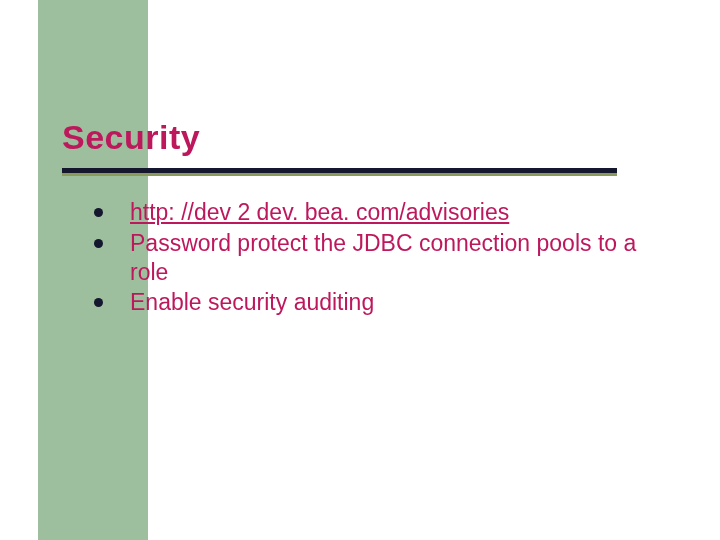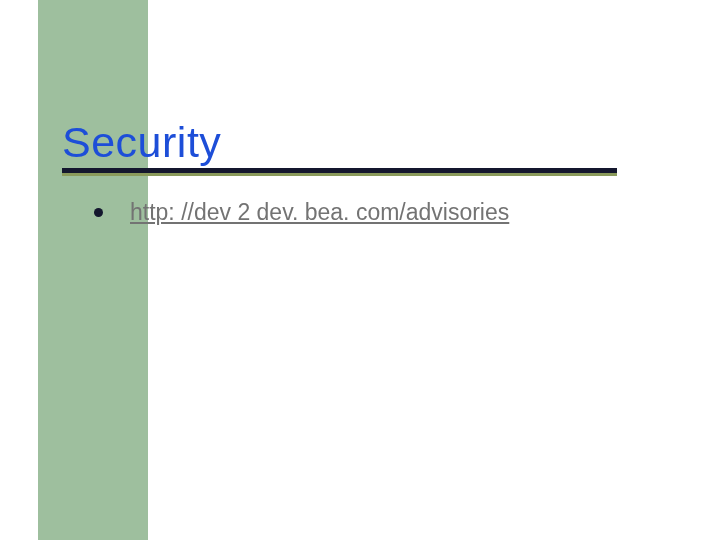--- a/index.html
+++ b/index.html
@@ -25,23 +25,23 @@
     position: relative;
     z-index: 1;
     width: 720px;
     height: 540px;
     box-sizing: border-box;
   }
   .title {
     position: absolute;
     left: 62px;
     top: 118px;
-    font-size: 43px;
-    font-weight: normal;
-    color: #1d4ed8;
+    font-size: 34px;
+    font-weight: bold;
+    color: #be185d;
     letter-spacing: 0.5px;
   }
   .underline-dark {
     position: absolute;
     left: 62px;
     top: 168px;
     width: 555px;
     height: 5px;
     background: #14172e;
   }
@@ -54,21 +54,21 @@
     background: #8a9a5b;
   }
   ul.bullets {
     position: absolute;
     left: 84px;
     top: 198px;
     right: 60px;
     margin: 0;
     padding: 0;
     list-style: none;
-    color: #737373;
+    color: #be185d;
     font-size: 23px;
     line-height: 1.25;
   }
   ul.bullets li {
     position: relative;
     padding-left: 46px;
     margin-bottom: 2px;
   }
   ul.bullets li::before {
     content: "";
@@ -91,14 +91,20 @@
 
 <div class="slide">
   <div class="title">Security</div>
   <div class="underline-dark"></div>
   <div class="underline-olive"></div>
 
   <ul class="bullets">
     <li>
       <span class="link">http: //dev 2 dev. bea. com/advisories</span>
     </li>
+    <li>
+      <span>Password protect the JDBC connection pools to a role</span>
+    </li>
+    <li>
+      <span>Enable security auditing</span>
+    </li>
   </ul>
 </div>
 
 </body></html>

